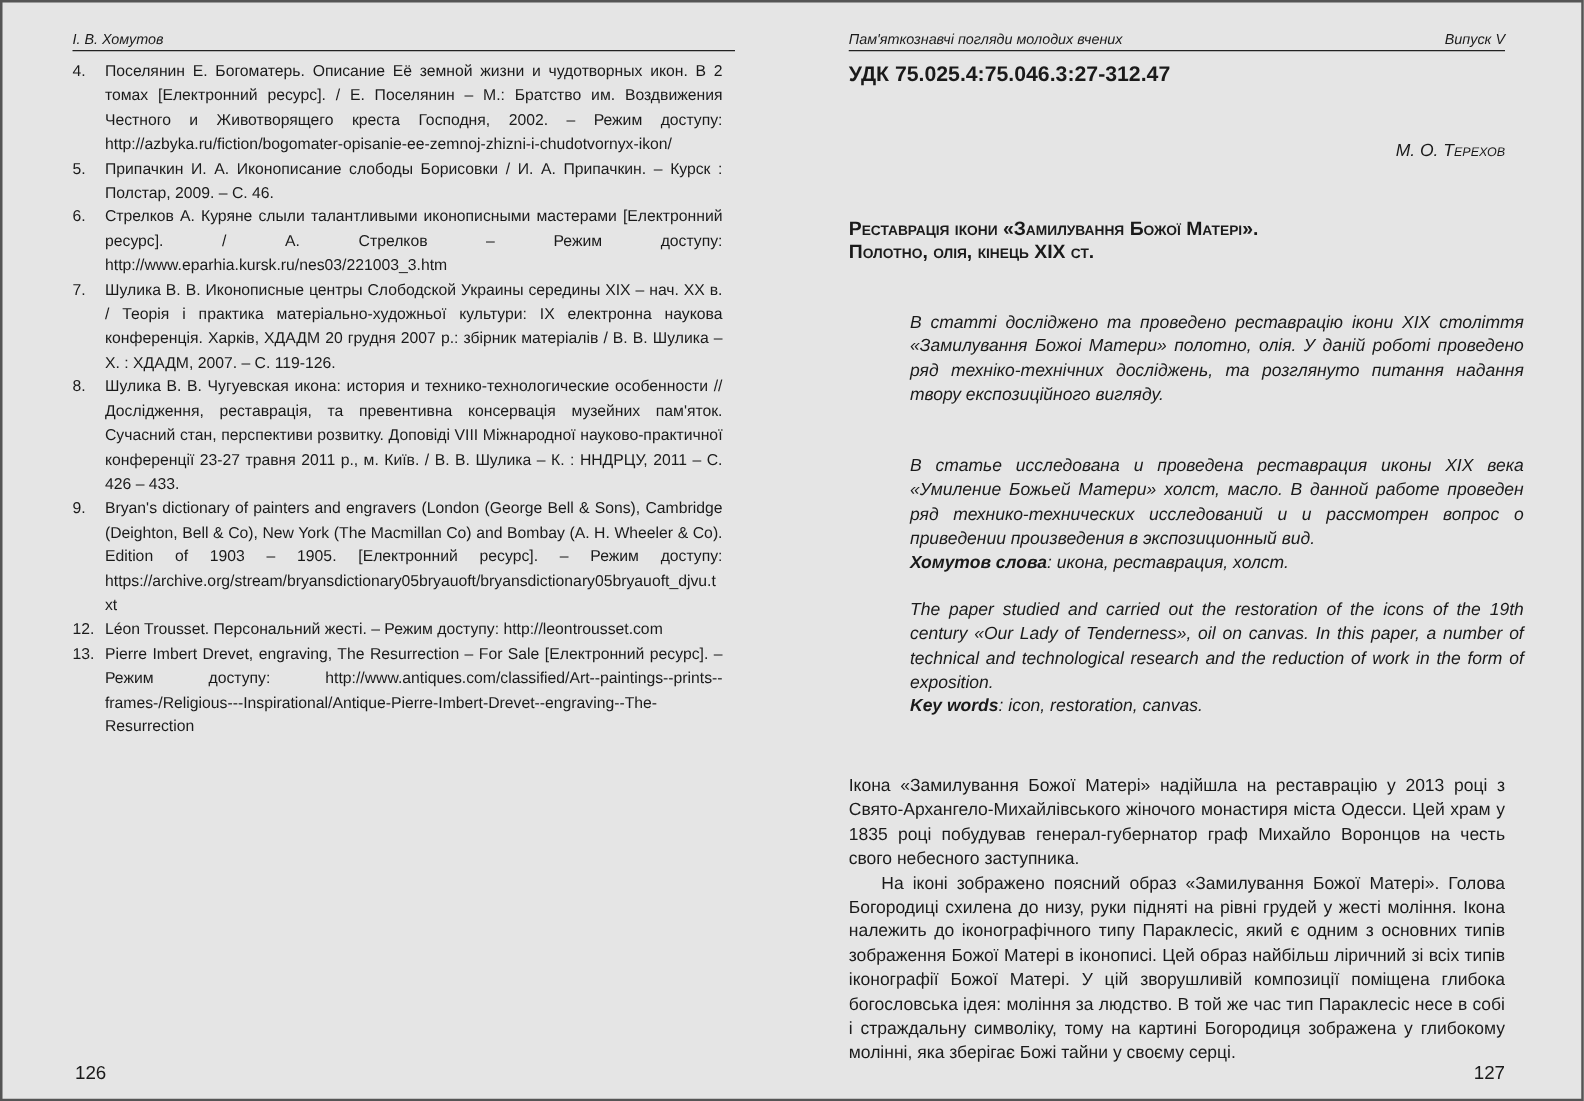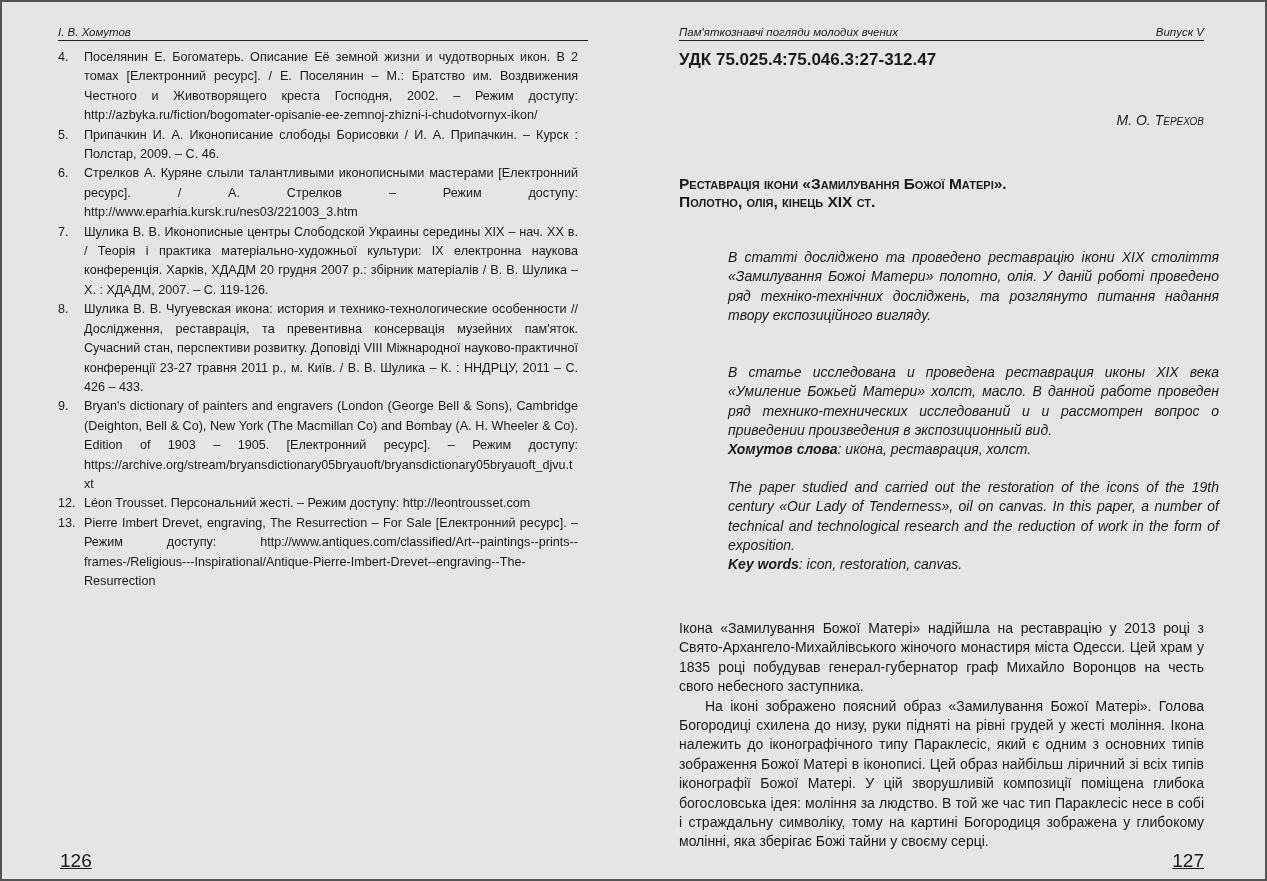--- a/index.html
+++ b/index.html
@@ -39,21 +39,21 @@
     .abstract { position: absolute; left: 94px; width: 491px; font-size: 14px; font-style: italic; line-height: 19.3px; text-align: justify; }
     .abstract .kw-label { font-weight: bold; }
     .abs-uk { top: 246px; }
     .abs-ru { top: 361px; }
     .abs-en { top: 476px; }
 
     .body-text { position: absolute; left: 45px; width: 525px; top: 591px; font-size: 14px; line-height: 19.4px; text-align: justify; margin-top: 26px; }
     .body-text p { margin: 0; }
     .body-text p.indent { text-indent: 26px; }
 
-    .page-number { position: absolute; top: 848px; font-size: 19px; text-decoration: underline; }
+    .page-number { position: absolute; top: 848px; font-size: 15px; }
     .page-left .page-number { left: 58px; }
     .page-right .page-number { right: 61px; }
   </style>
 </head>
 <body>
 
 <div class="spread">
 
   <div class="page page-left">
     <div class="running-head">

